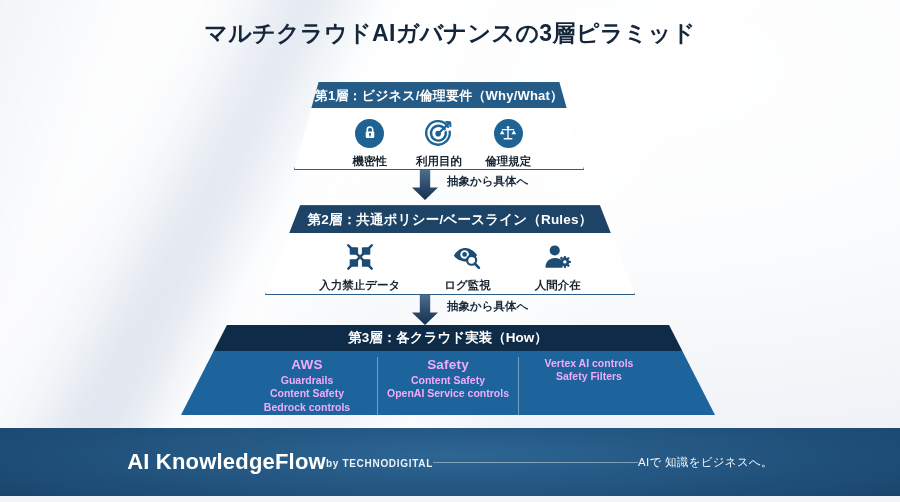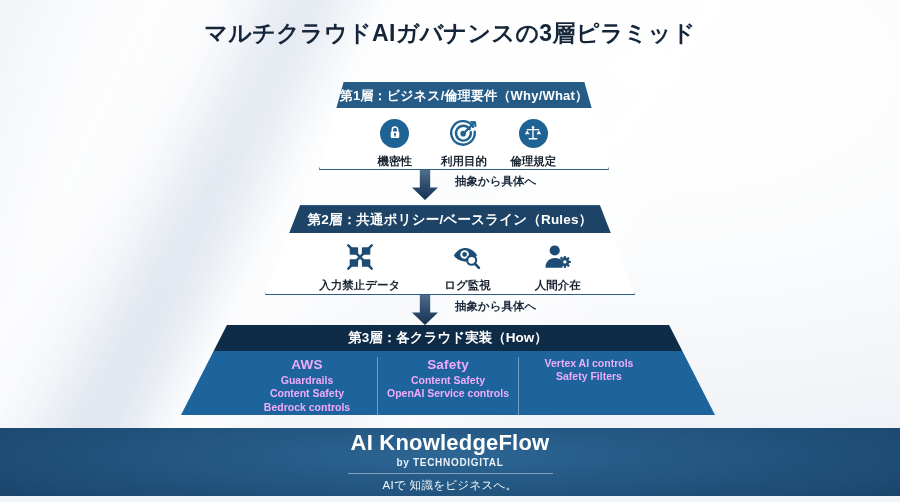--- a/index.html
+++ b/index.html
@@ -97,21 +97,21 @@
   .layer.outline .hdr {
     position: relative;
     text-align: center;
     color: #ffffff;
     font-weight: bold;
     letter-spacing: .2px;
     white-space: nowrap;
   }
 
   
-  .l1 { left: 319px; top: 82px; width: 290px; height: 88px;
+  .l1 { left: 294px; top: 82px; width: 290px; height: 88px;
         clip-path: polygon(8.5% 0%, 91.5% 0%, 100% 100%, 0% 100%); }
   .l2 { left: 265px; top: 205px; width: 370px; height: 90px;
         clip-path: polygon(9.5% 0%, 90.5% 0%, 100% 100%, 0% 100%); }
   .l3 { left: 181px; top: 325px; width: 534px; height: 90px;
         clip-path: polygon(8.6% 0%, 91.4% 0%, 100% 100%, 0% 100%); }
 
   .l1 .hdr { background: #255b87; font-size: 13px; height: 25px; line-height: 25px; }
   .l2 .hdr { background: #1d4366; font-size: 13.5px; height: 27px; line-height: 27px; }
 
   .body-row {
@@ -185,21 +185,20 @@
     line-height: 1.28;
     font-weight: 600;
   }
 
   
   .arrow-wrap {
     position: absolute;
     z-index: 4;
     display: flex;
     align-items: center;
-    gap: 8px;
   }
   .arrow-wrap.a1 { left: 412px; top: 170px; }
   .arrow-wrap.a2 { left: 412px; top: 295px; }
   .arrow {
     width: 26px; height: 30px;
     background: linear-gradient(180deg, #4f6e8c 0%, #2b4a6b 55%, #16314f 100%);
     clip-path: polygon(30% 0%, 70% 0%, 70% 58%, 100% 58%, 50% 100%, 0% 58%, 30% 58%);
   }
   .arrow-label {
     margin-left: 9px;
@@ -213,21 +212,21 @@
 
   
   .footer {
     position: absolute;
     left: 0; right: 0; bottom: 0;
     height: 68px;
     z-index: 6;
     background:
       radial-gradient(120% 190% at 50% 40%, #2d6694 0%, #1d4c75 42%, #13375a 72%, #0d2742 100%);
     display: flex;
-    flex-direction: column;
+    flex-direction: row;
     align-items: center;
     justify-content: center;
     color: #ffffff;
   }
   .footer .brand {
     font-size: 22px;
     font-weight: bold;
     letter-spacing: .2px;
     line-height: 1.05;
   }

